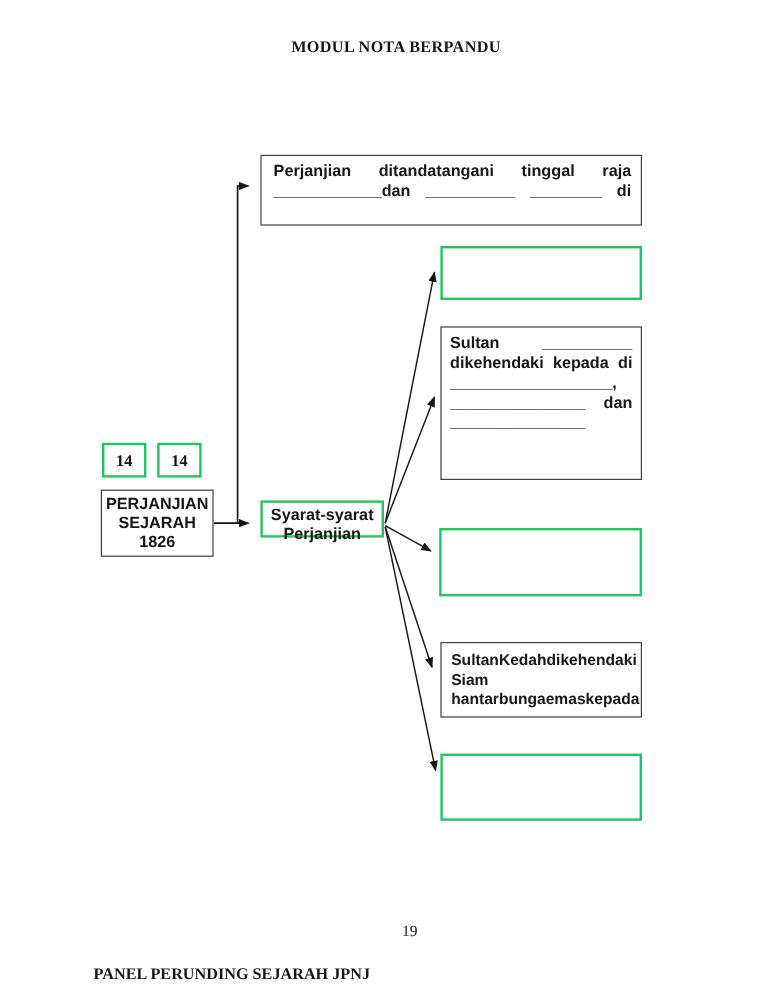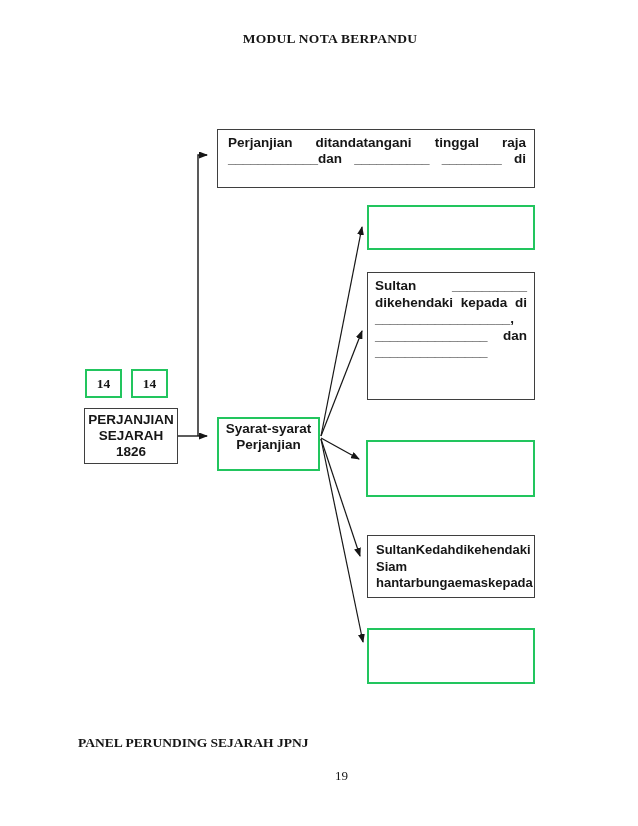--- a/index.html
+++ b/index.html
@@ -26,29 +26,29 @@
     width:37px; height:29px; top:369px; display:flex; align-items:center; justify-content:center;
     font-family:"Liberation Serif", serif; font-weight:bold; font-size:13.5px;
   }
   .box-14 { left:85px; }
   .box-11 { left:131px; }
   .burney-box{
     left:84px; top:408px; width:94px; height:56px; text-align:center;
     padding-top:3px; font-size:13.5px; line-height:16px;
   }
   .syarat-box{
-    left:217px; top:417px; width:103px; height:54px; text-align:center;
+    left:217px; top:417px; width:103px; height:31px; text-align:center;
     padding-top:2px; font-size:13.5px; line-height:16px;
   }
   .box-e2    { left:366px; top:440px; width:169px; height:57px; }
   .kedah-box { left:367px; top:535px; width:168px; height:63px; padding:6px 8px 0 8px; }
   .kedah-box .jline { line-height:16.5px; font-size:13px; }
   .box-e3    { left:367px; top:628px; width:168px; height:56px; }
   .footer-text {
-    position:absolute; left:78px; top:735px;
+    position:absolute; left:78px; top:804px;
     font-family:"Liberation Serif", serif; font-weight:bold; font-size:13.5px;
   }
   .page-number {
     position:absolute; left:335px; top:768px;
     font-family:"Liberation Serif", serif; font-size:13px;
   }
 </style>
 </head>
 <body>
 

